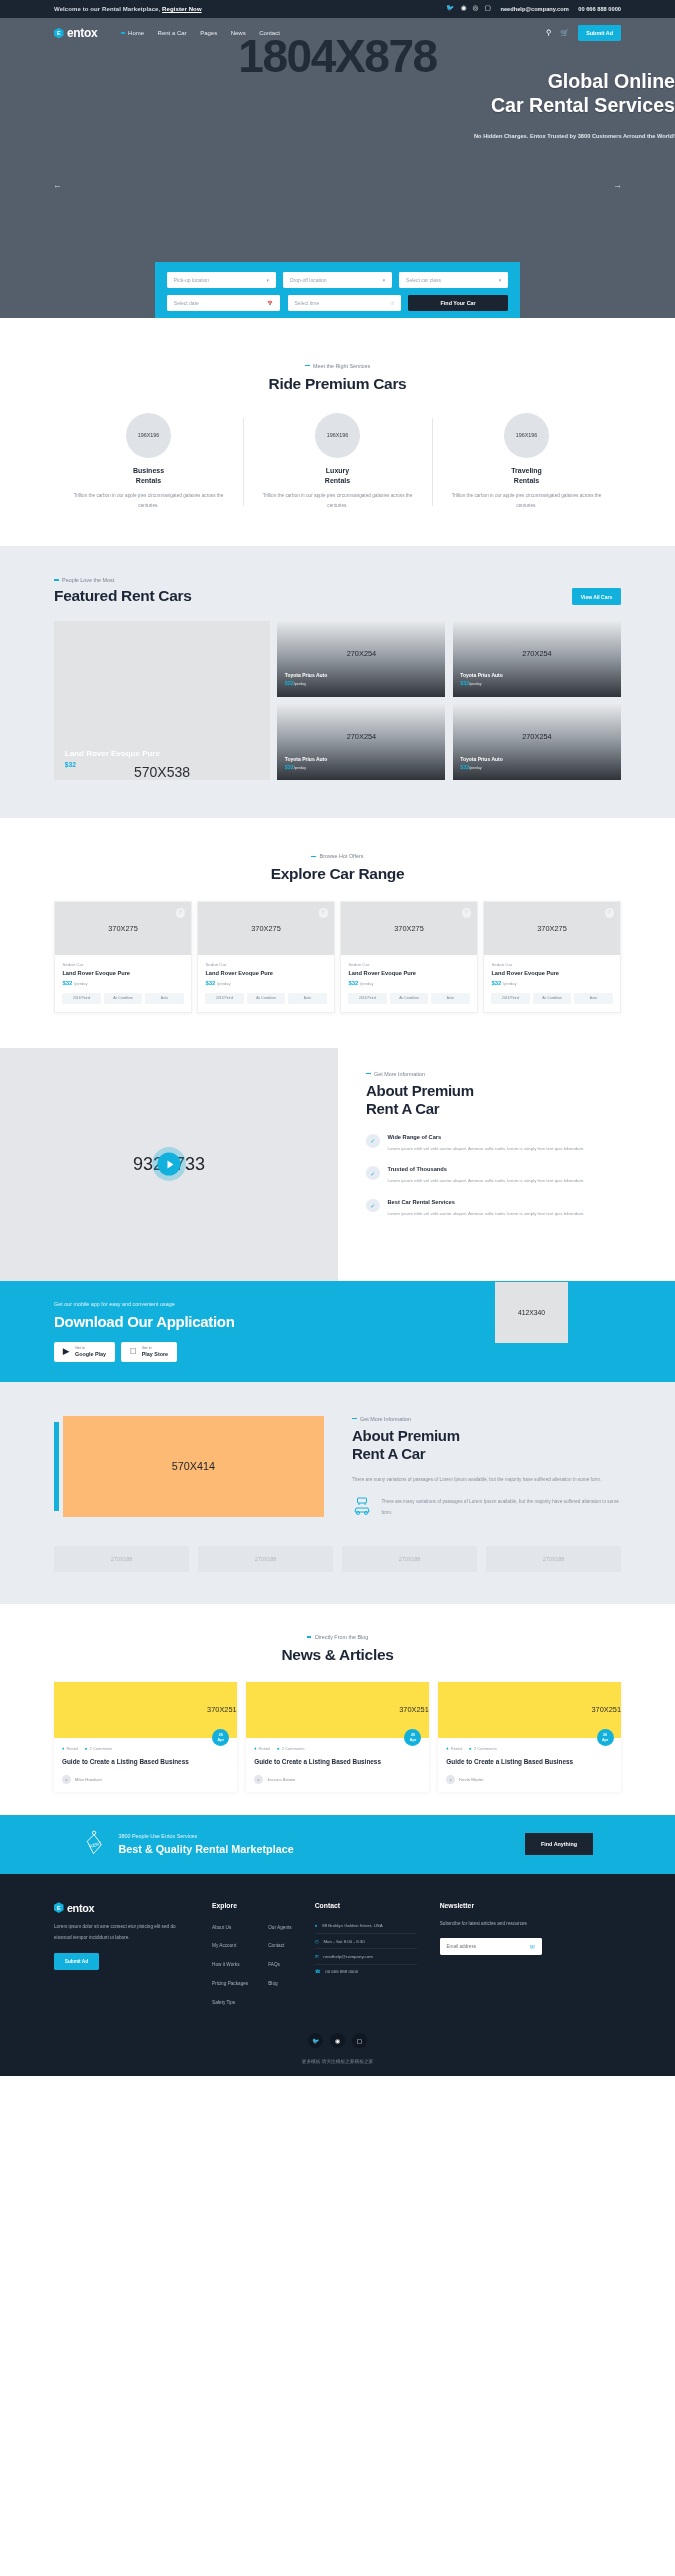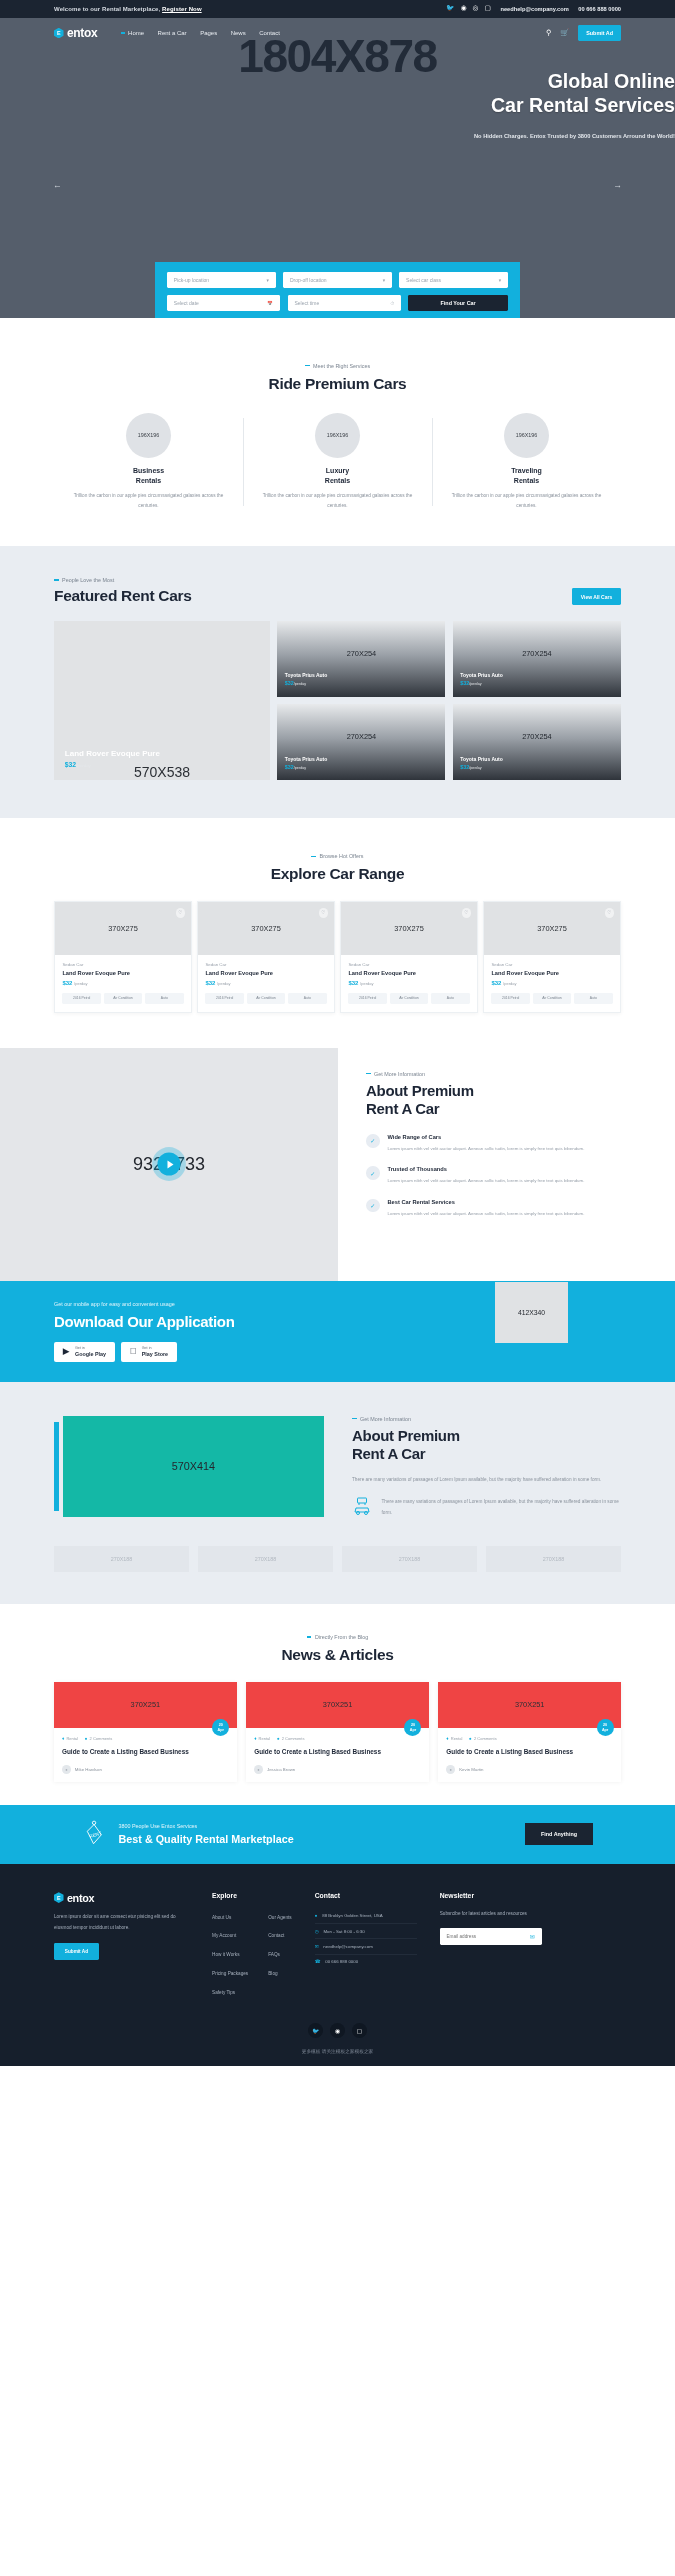--- a/index.html
+++ b/index.html
@@ -241,21 +241,21 @@
     background: #e0e2e4; display: flex; align-items: center; justify-content: center;
     font-size: 6.8px; color: #23272e;
   }
 
   
   .about2 { background: #e9edf2; padding: 34px 0 28px; }
   .about2 .wrap { display: flex; }
   .about2-media { width: 270px; position: relative; padding-left: 8.8px; }
   .about2-bar { position: absolute; left: 0; top: 6.8px; bottom: 6.8px; width: 4.7px; background: #12b0dd; }
   .about2-box {
-    height: 101px; background: #14b8a6; display: flex; align-items: center;
+    height: 101px; background: #fdba74; display: flex; align-items: center;
     justify-content: center; font-size: 10.8px; color: #23272e;
   }
   .about2-txt { flex: 1; padding-left: 28px; }
   .about2-txt .h { font-size: 15px; font-weight: bold; line-height: 1.2; margin-top: 5.4px; letter-spacing: -0.3px; }
   .about2-p { font-size: 4.7px; color: #8a929c; line-height: 2.2; margin-top: 12px; }
   .about2-feat { display: flex; gap: 9.5px; margin-top: 12px; }
   .rent-icon { width: 20px; flex-shrink: 0; color: #12b0dd; }
   .about2-feat .fd { font-size: 4.7px; color: #8a929c; line-height: 2.2; }
 
   
@@ -263,22 +263,22 @@
   .brands .wrap { display: flex; gap: 8.8px; }
   .brand {
     flex: 1; height: 26px; background: #e2e6eb; display: flex;
     align-items: center; justify-content: center; font-size: 5.4px; color: #b2b9c1;
   }
 
   
   .news-grid { display: flex; gap: 9.5px; margin-top: 17.6px; }
   .post { flex: 1; background: #fff; box-shadow: 0 0.7px 4.7px rgba(0,0,0,.07); }
   .post-img {
-    height: 46px; background: #ef4444; position: relative;
-    display: flex; align-items: center; justify-content: center;
+    height: 56px; background: #fde047; position: relative;
+    display: flex; align-items: center; justify-content: flex-end;
     font-size: 7.4px; color: #2b2f35;
   }
   .post-date {
     position: absolute; right: 7.4px; bottom: -8.8px; width: 17px; height: 17px;
     border-radius: 50%; background: #12b0dd; color: #fff;
     display: flex; flex-direction: column; align-items: center; justify-content: center;
     font-size: 3.7px; font-weight: bold; line-height: 1.25;
   }
   .post-body { padding: 8.8px 8px 8px; }
   .post-meta { display: flex; gap: 6.8px; font-size: 4px; color: #98a0aa; align-items: center; }

